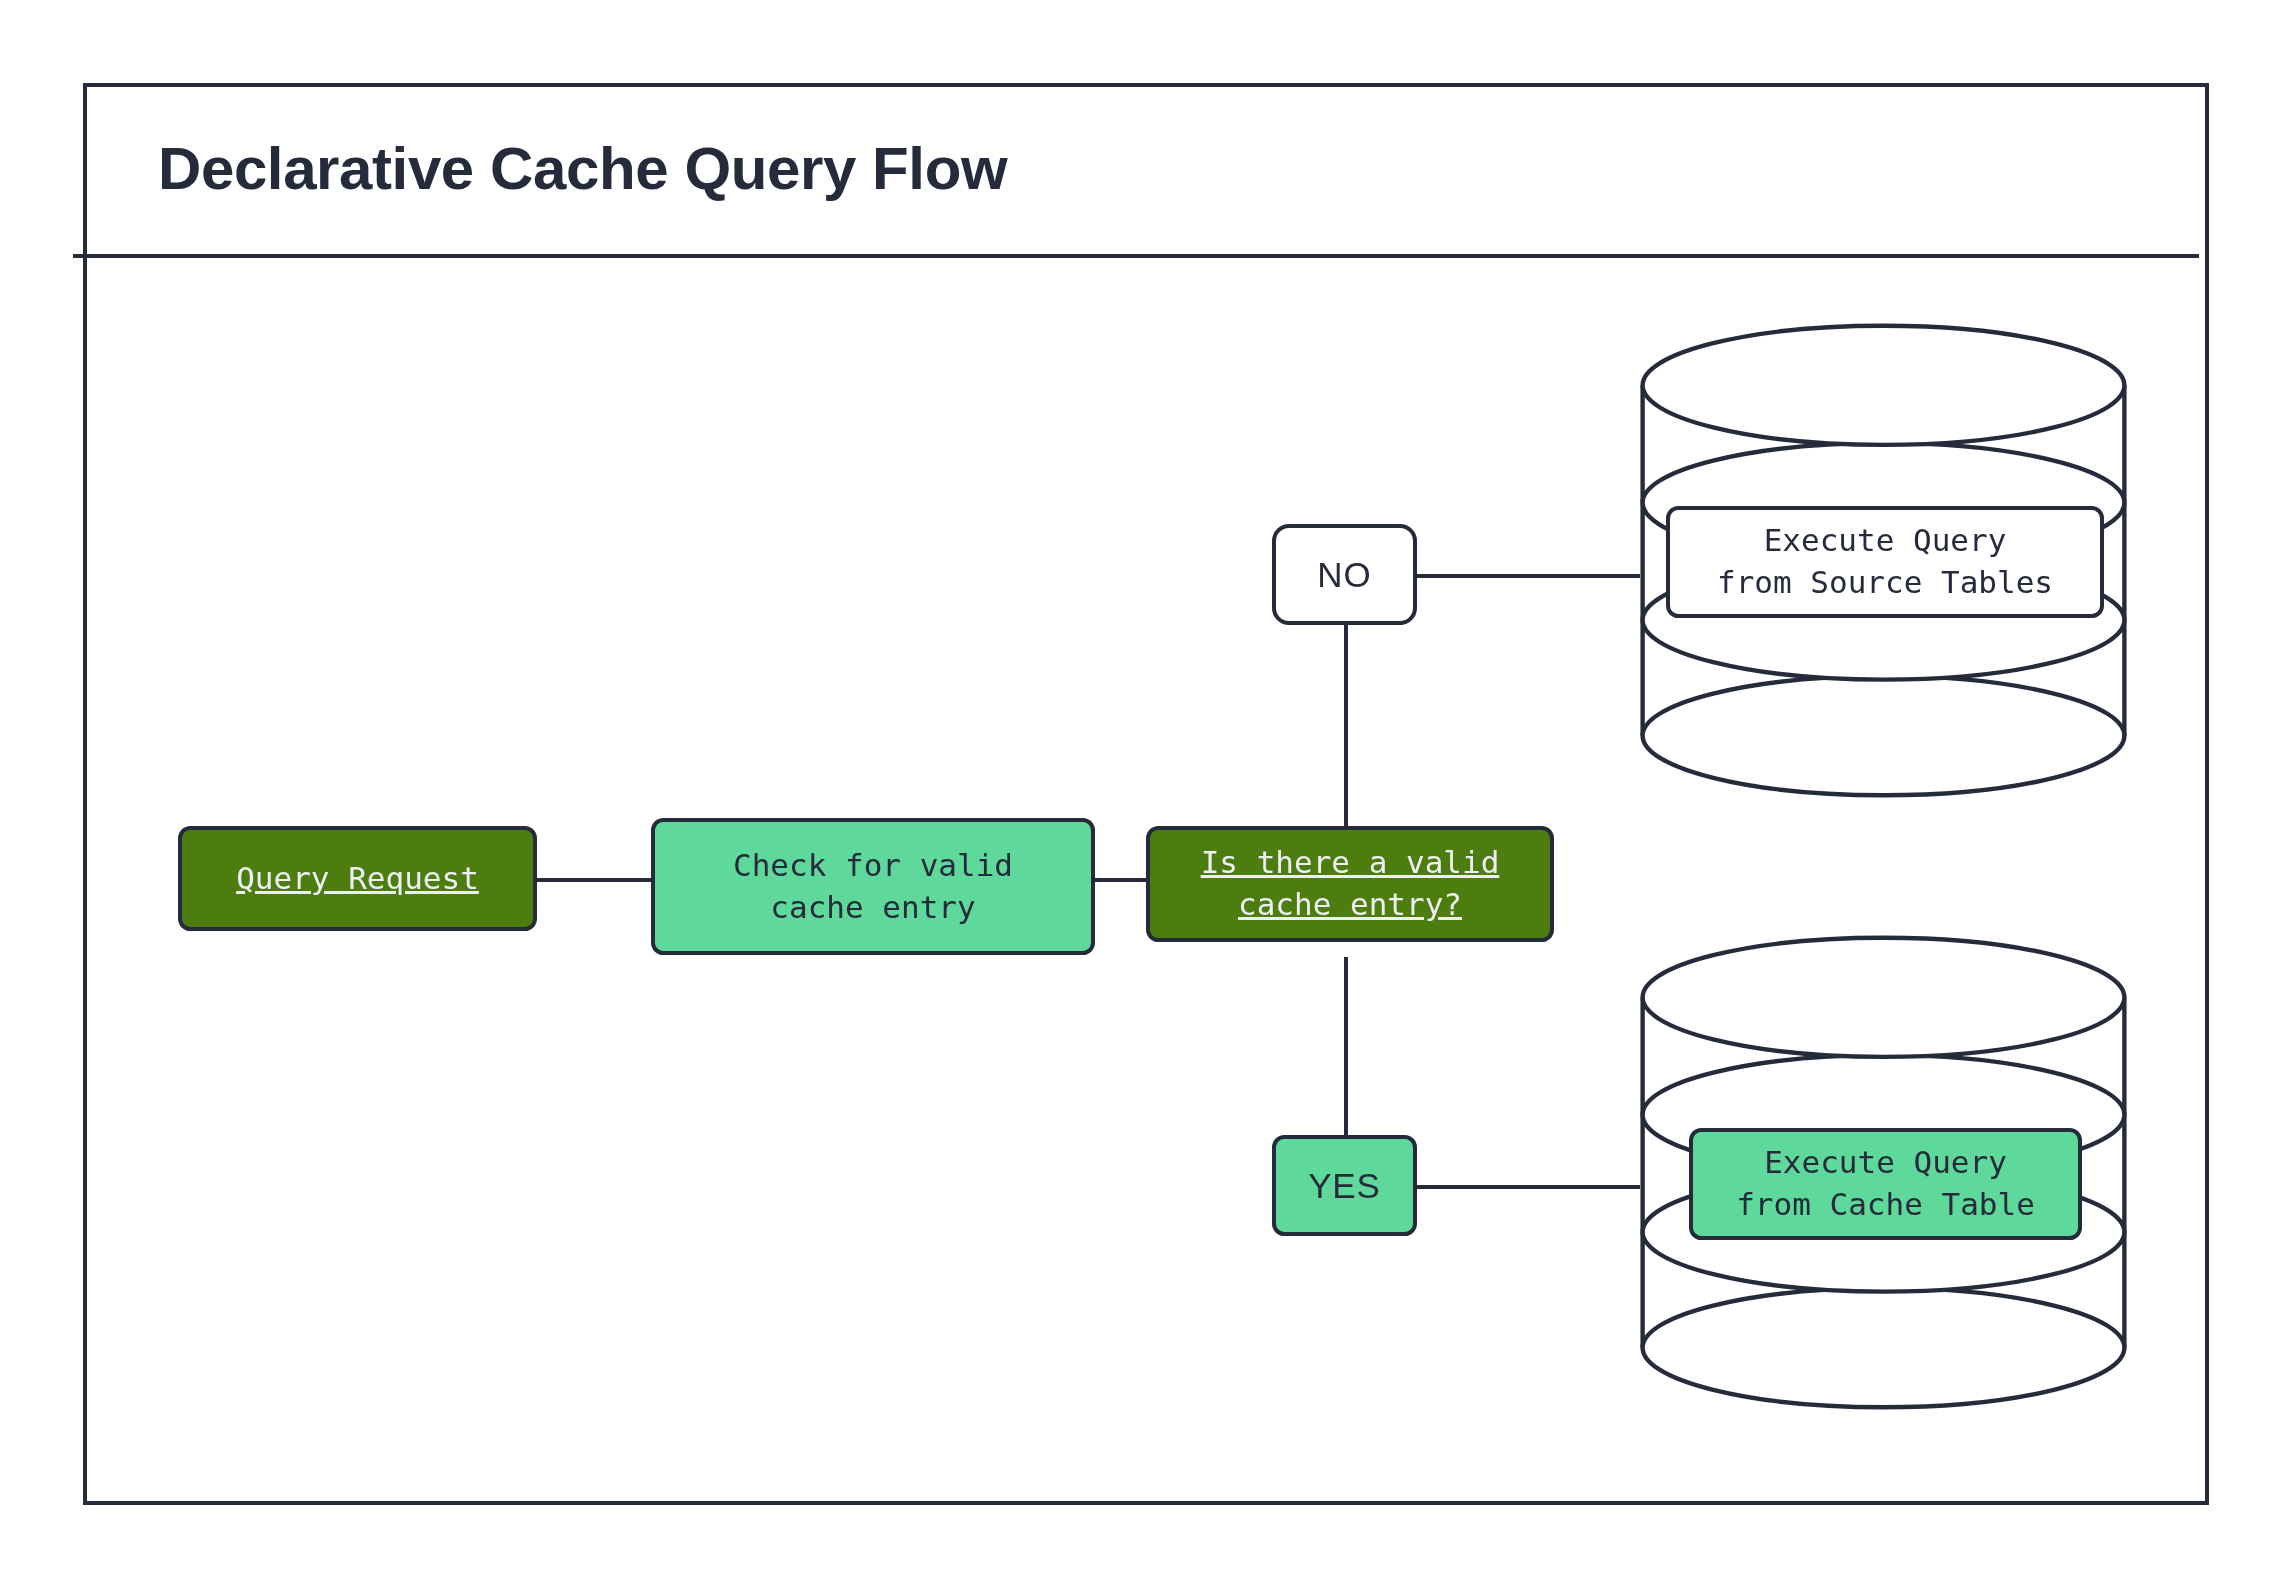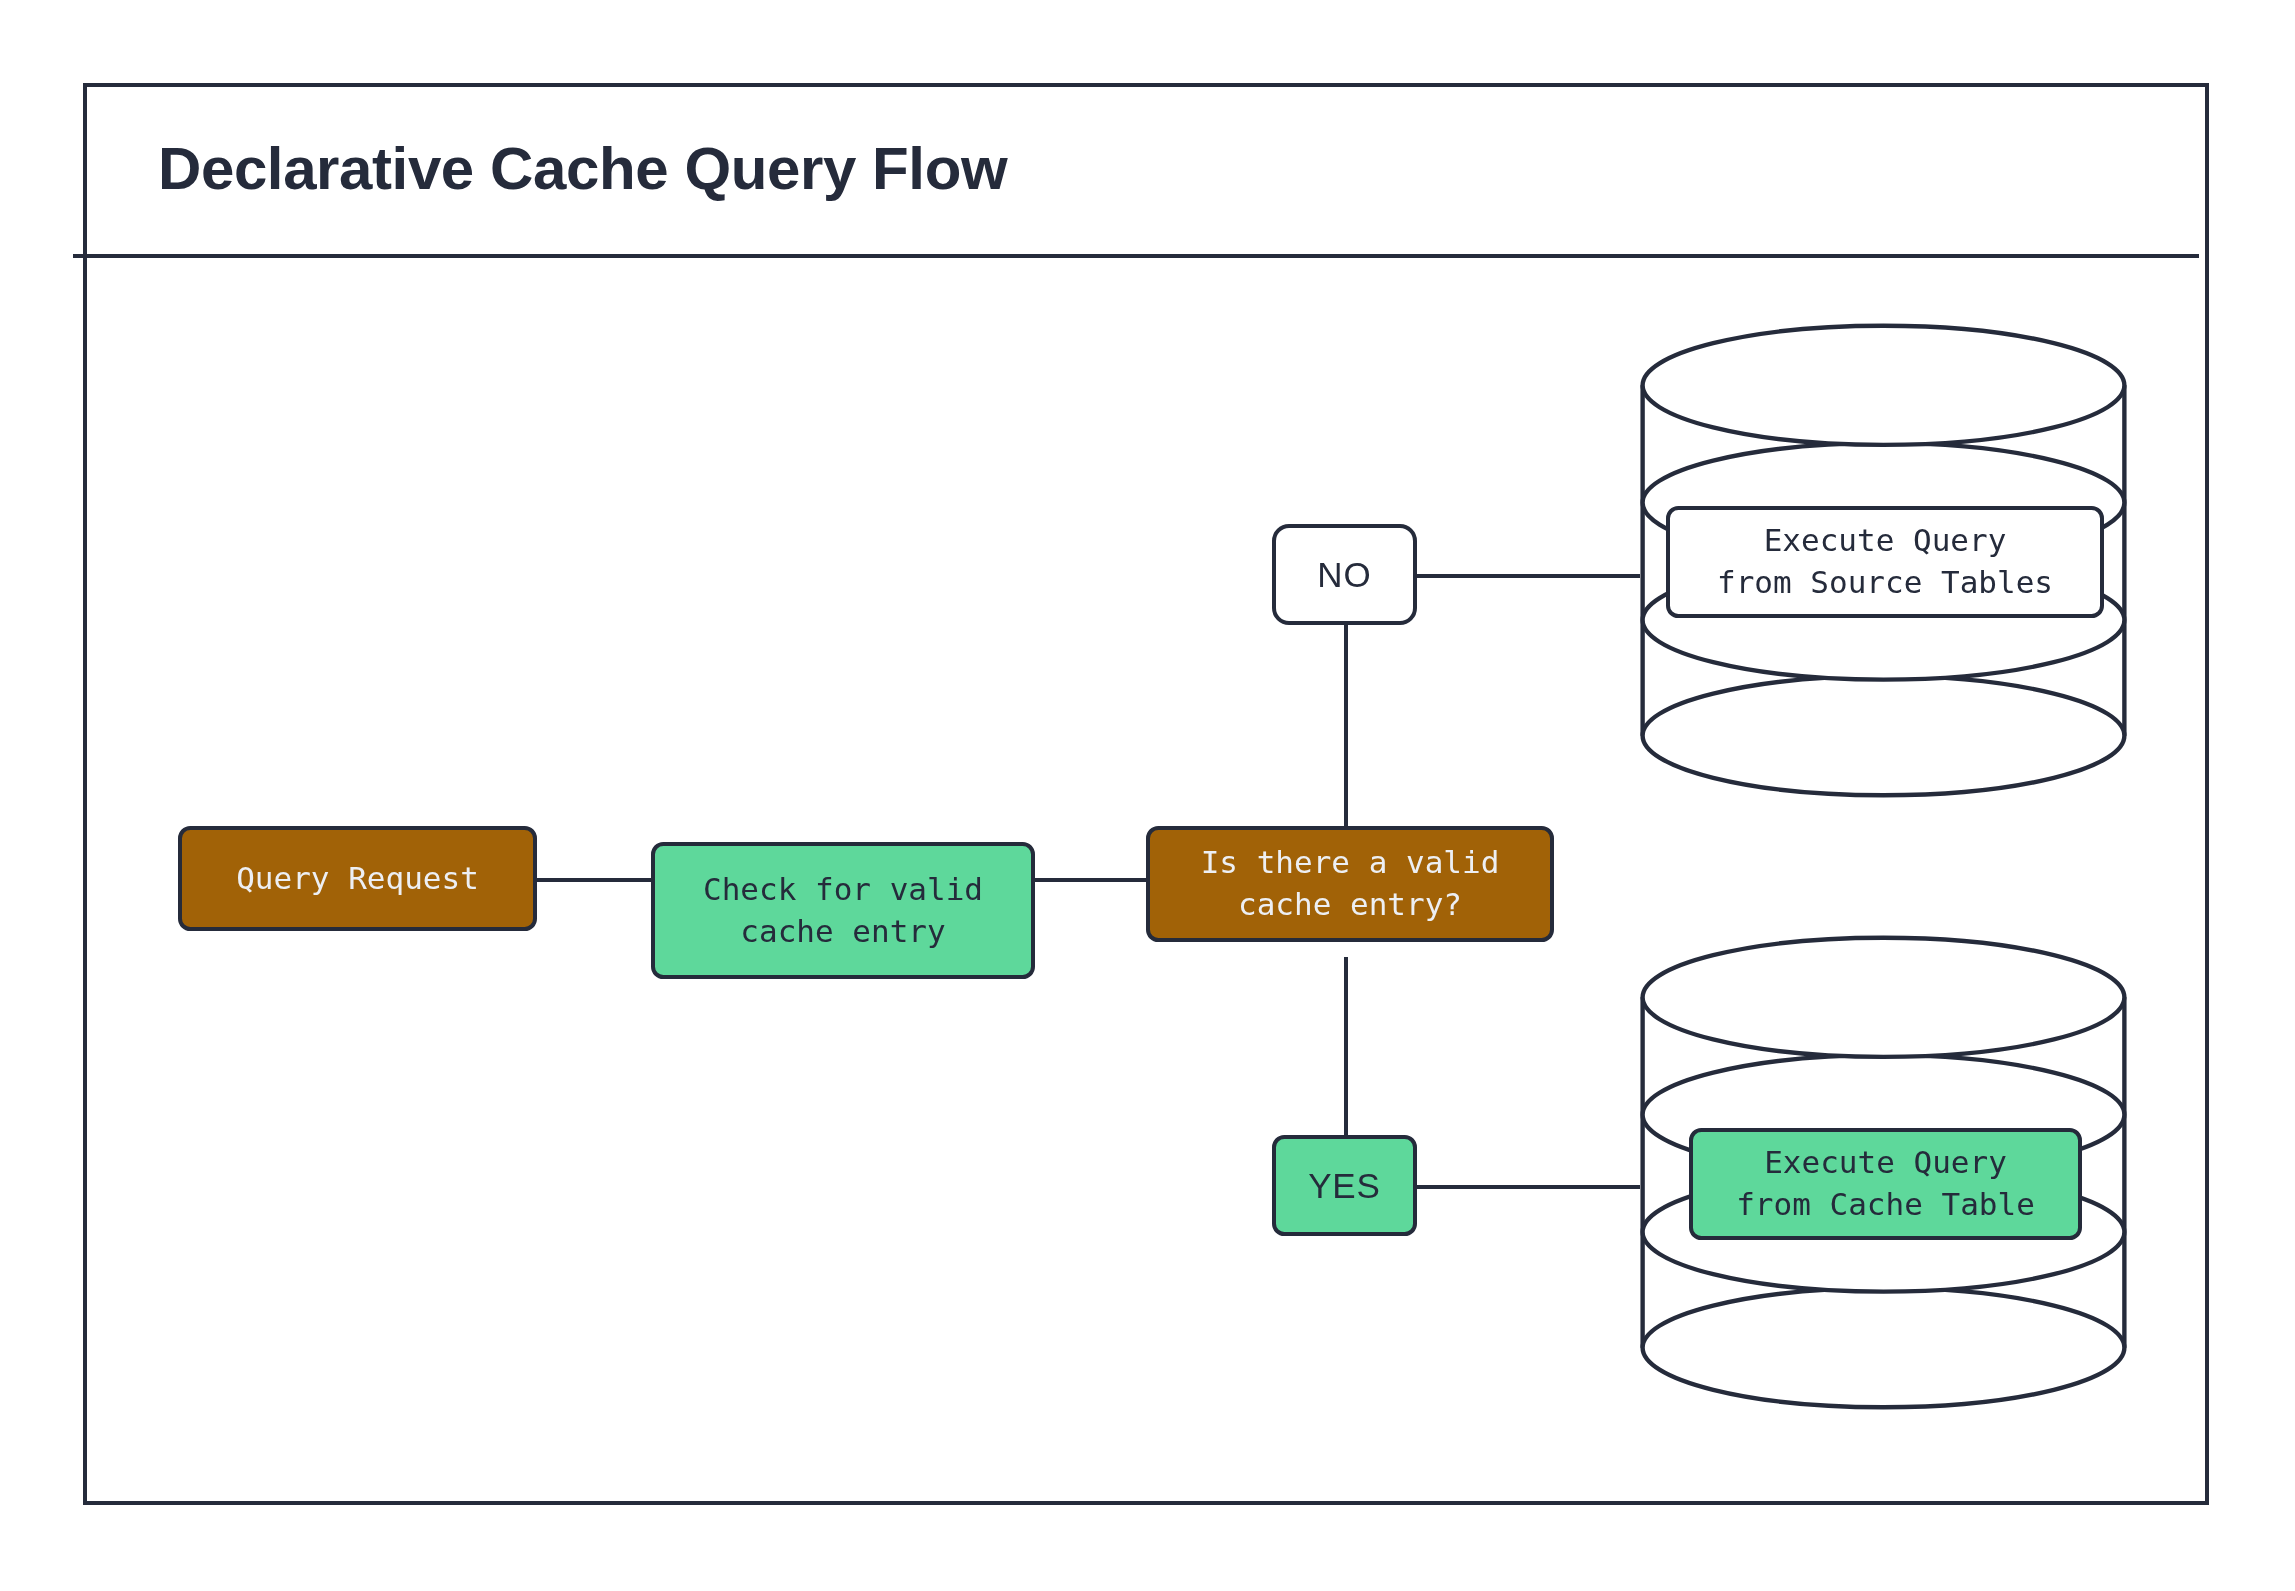--- a/index.html
+++ b/index.html
@@ -72,23 +72,24 @@
     display: flex;
     align-items: center;
     justify-content: center;
     text-align: center;
     font-family: "DejaVu Sans Mono", monospace;
     font-size: 31px;
     line-height: 1.35;
     white-space: pre-line;
   }
   .node.dark {
-    background: #a16207;
+    background: #4d7c0f;
     color: #EDEFF3;
     border-color: #252B3B;
+    text-decoration: underline;
   }
   .node.green {
     background: #5ED89B;
     color: #252B3B;
   }
   .node.white {
     background: #ffffff;
     color: #252B3B;
   }
 
@@ -164,21 +165,21 @@
       <ellipse cx="280" cy="204" rx="275" ry="68" fill="#ffffff" stroke="#252B3B" stroke-width="5"></ellipse>
       <ellipse cx="280" cy="70" rx="275" ry="68" fill="#ffffff" stroke="#252B3B" stroke-width="5"></ellipse>
     </svg>
   </div>
 
   <div class="node green db-label" style="left:1689px; top:1128px; width:393px; height:112px;">Execute Query
 from Cache Table</div>
 
   <div class="node dark" style="left:178px; top:826px; width:359px; height:105px;">Query Request</div>
 
-  <div class="node green" style="left:651px; top:818px; width:384px; height:137px;margin-top:24px;">Check for valid
+  <div class="node green" style="left:651px; top:818px; width:444px; height:137px;">Check for valid
 cache entry</div>
 
   <div class="node dark" style="left:1146px; top:826px; width:408px; height:116px;">Is there a valid
 cache entry?</div>
 
   <div class="node white branch-label" style="left:1272px; top:524px; width:145px; height:101px;border-radius:17px;">NO</div>
 
   <div class="node green branch-label" style="left:1272px; top:1135px; width:145px; height:101px;">YES</div>
 
 </div>

